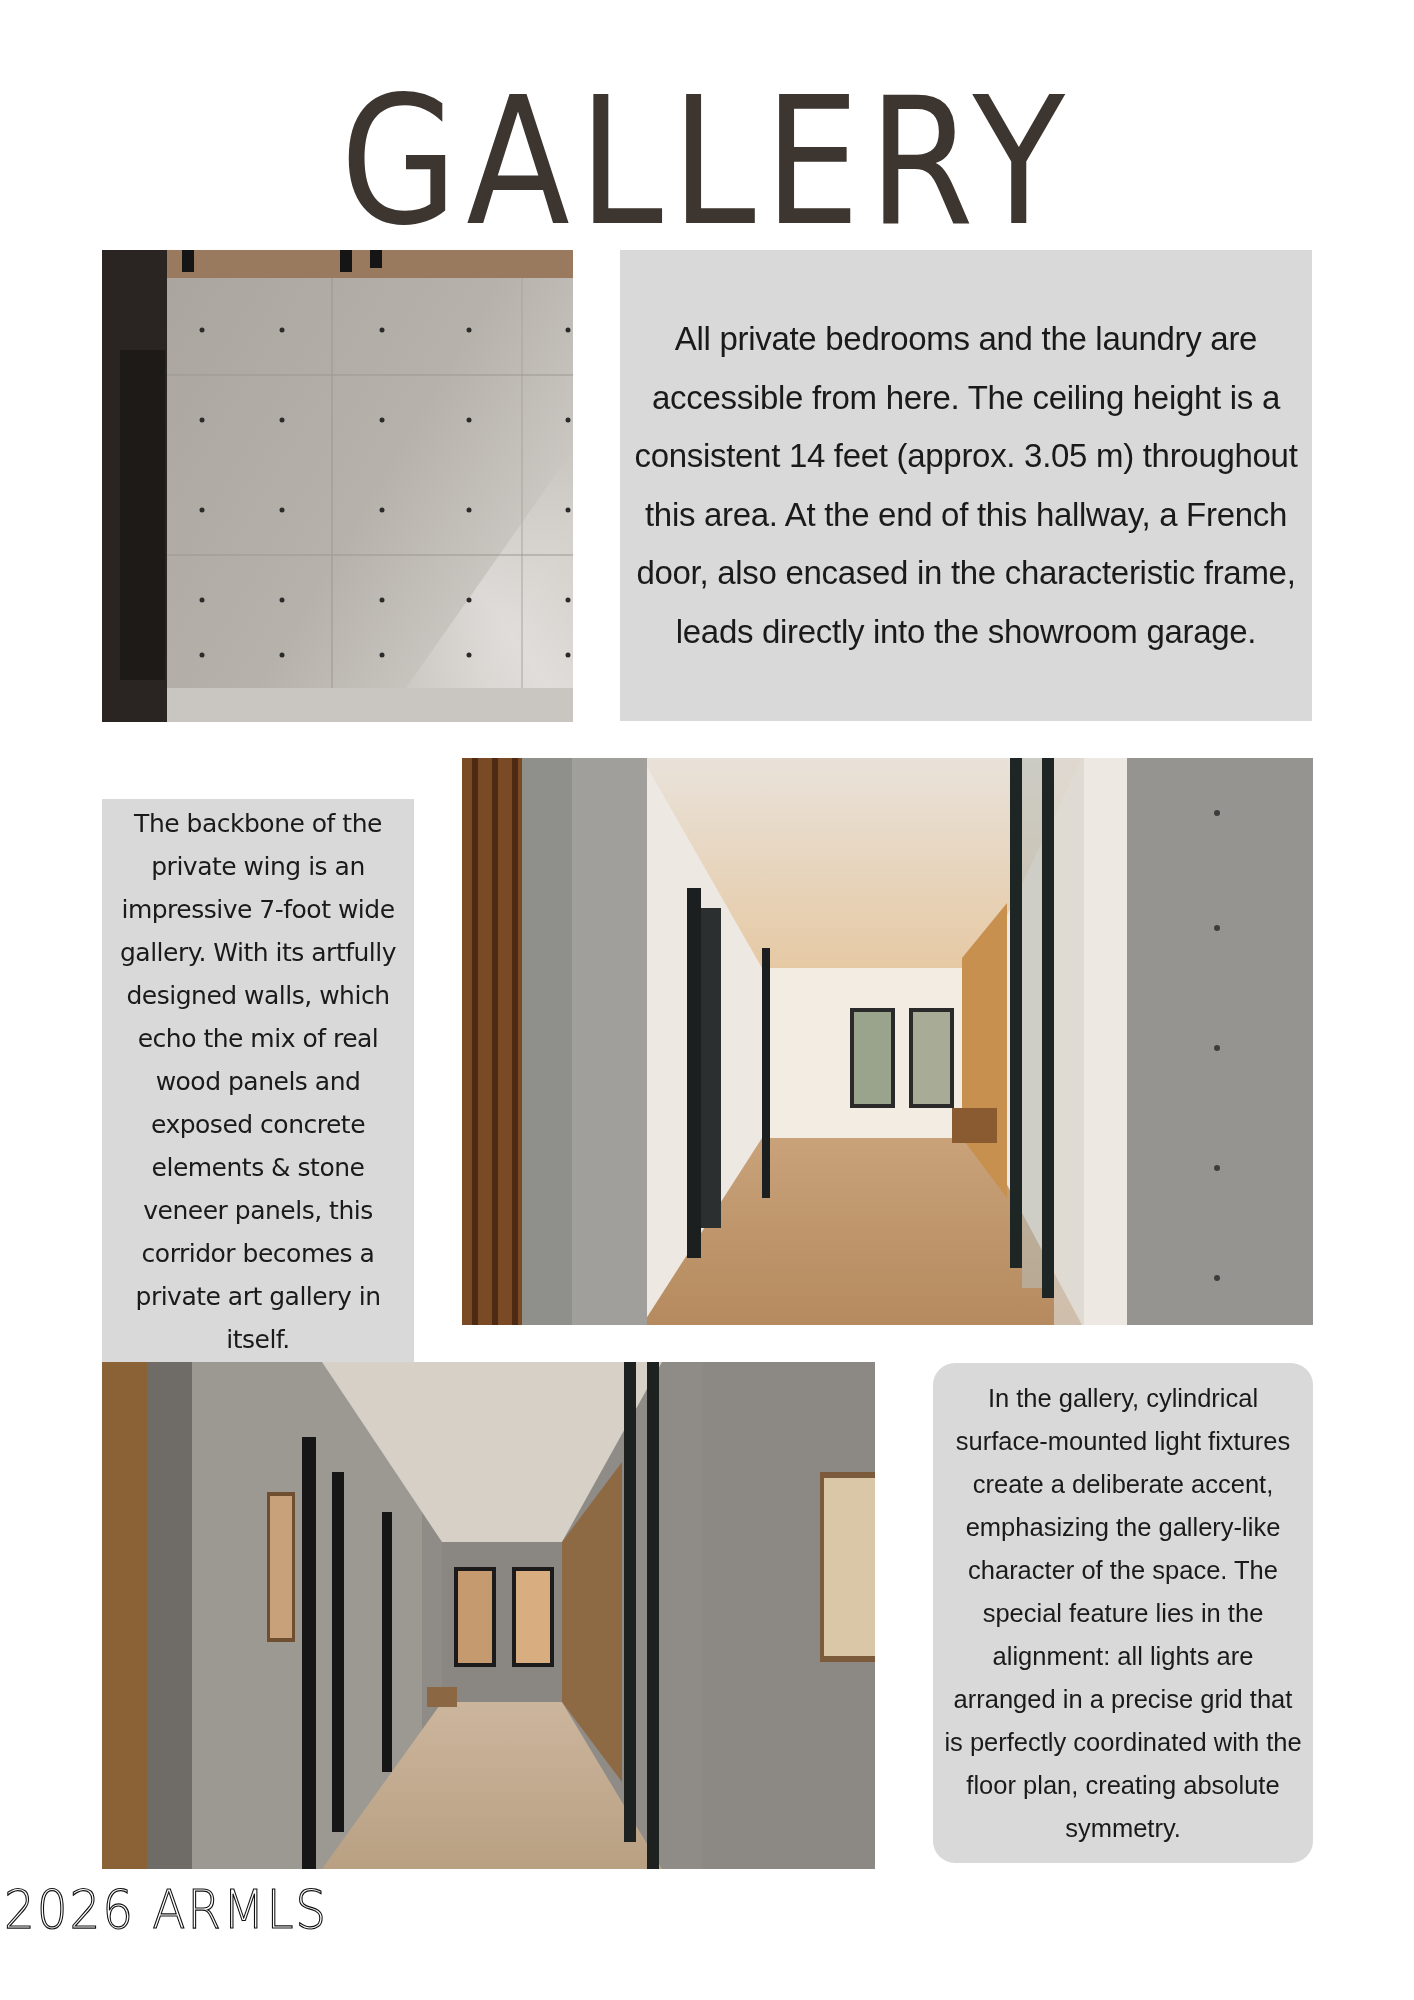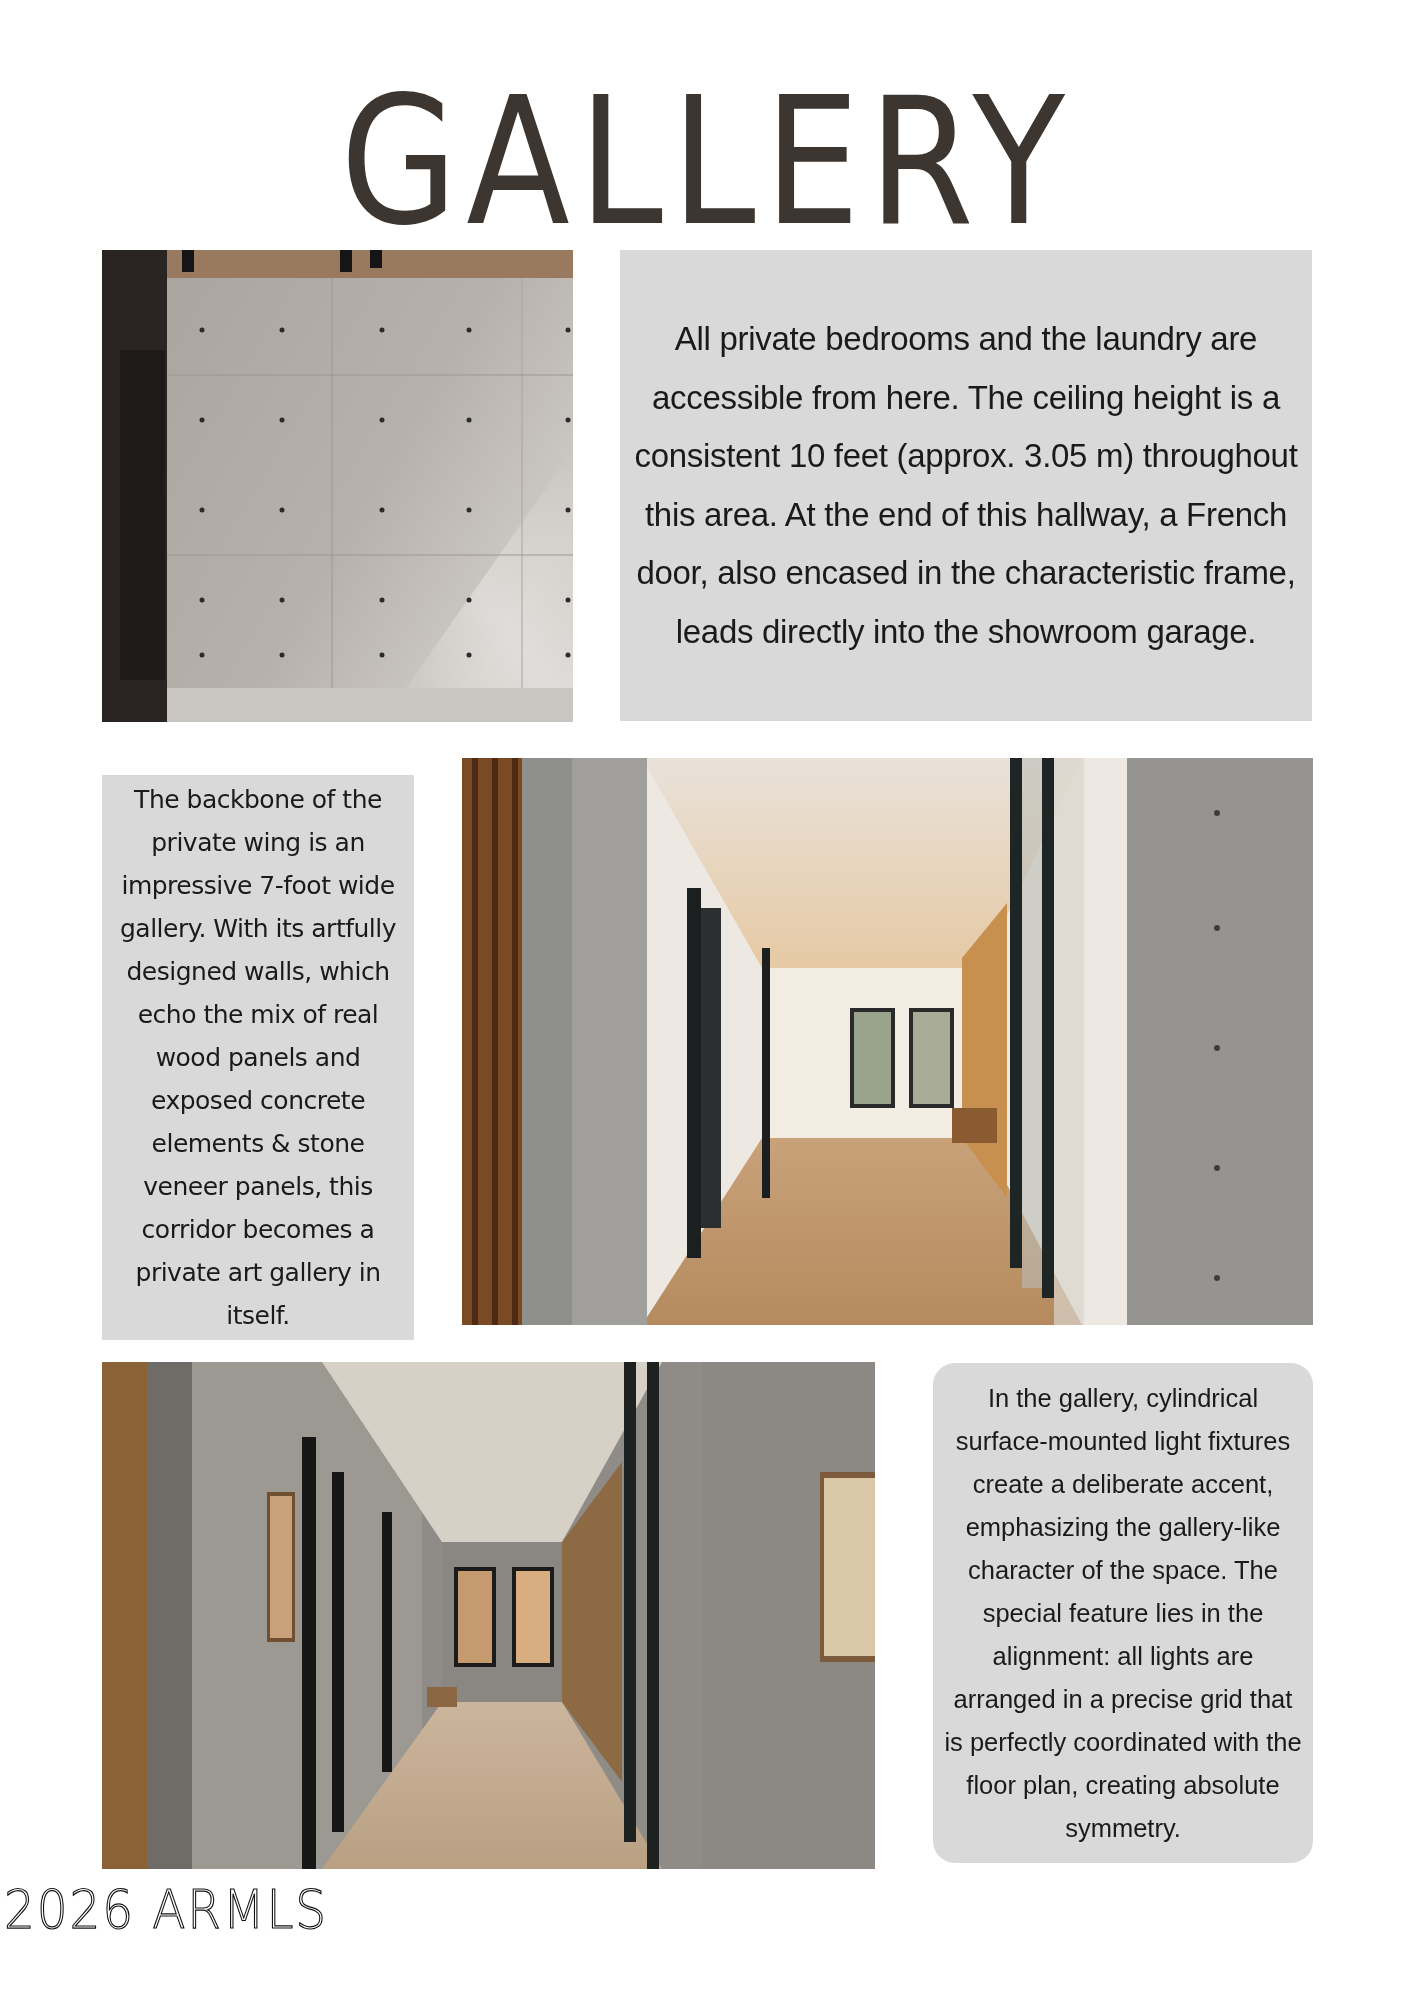--- a/index.html
+++ b/index.html
@@ -9,21 +9,21 @@
       left:0; width:1414px; top:78px; height:170px;
       text-align:center; color:#3d352f;
       font-family:"DejaVu Sans", sans-serif; font-weight:400;
       font-size:176px; line-height:170px; letter-spacing:10px;
       transform:scaleX(0.86); transform-origin:center;
     }
     .textbox { background:#d9d9d9; color:#1a1a1a; display:flex; align-items:center; justify-content:center; text-align:center; box-sizing:border-box; }
     .textbox p { margin:0; }
     #text1 { left:620px; top:250px; width:692px; height:471px; padding:0 10px; }
     #text1 p { font-size:33px; line-height:58.5px; font-family:"Liberation Sans", sans-serif; letter-spacing:-0.3px; }
-    #text2 { left:102px; top:775px; width:312px; height:565px; padding:0 12px; }
+    #text2 { left:102px; top:799px; width:312px; height:565px; padding:0 12px; }
     #text2 p { font-size:25px; line-height:43px; font-family:"DejaVu Sans", sans-serif; letter-spacing:-0.5px; }
     #text3 { left:933px; top:1363px; width:380px; height:500px; padding:0 10px;border-radius:22px; }
     #text3 p { font-size:25.5px; line-height:43px; font-family:"Liberation Sans", sans-serif; }
 
     .photo { overflow:hidden; }
     .photo svg { display:block; width:100%; height:100%; }
     #photo1 { left:102px; top:250px; width:471px; height:472px; }
     #photo2 { left:462px; top:758px; width:851px; height:567px; }
     #photo3 { left:102px; top:1362px; width:773px; height:507px; }
 
@@ -94,21 +94,21 @@
     <rect x="65" y="438" width="406" height="34" fill="#c9c6c2"></rect>
     <g fill="#151515">
       <rect x="80" y="0" width="12" height="22"></rect>
         <rect x="238" y="0" width="12" height="22"></rect>
         <rect x="268" y="0" width="12" height="18"></rect>
     </g>
   </svg>
 </div>
 
 <div id="text1" class="abs textbox">
-  <p>All private bedrooms  and the laundry are accessible from here. The ceiling height is a consistent 10 feet (approx. 3.05 m) throughout this area. At the end of this hallway, a French door, also encased in the characteristic frame, leads directly into the showroom garage.</p>
+  <p>All private bedrooms  and the laundry are accessible from here. The ceiling height is a consistent 14 feet (approx. 3.05 m) throughout this area. At the end of this hallway, a French door, also encased in the characteristic frame, leads directly into the showroom garage.</p>
 </div>
 
 <div id="text2" class="abs textbox">
   <p>The backbone of the private wing is an impressive 7-foot wide gallery. With its artfully designed walls, which echo the mix of real wood panels and exposed concrete elements &amp; stone veneer panels, this corridor becomes a private art gallery in itself.</p>
 </div>
 
 <div id="photo2" class="abs photo" title="Long hallway with exposed concrete pillars, white walls, black-framed doors, wood slat wall, tall glass panels, wooden floor and two windows at the end">
   <svg viewBox="0 0 851 567" preserveAspectRatio="none">
     <defs>
       <linearGradient id="p2floor" x1="0" y1="0" x2="0" y2="1">

